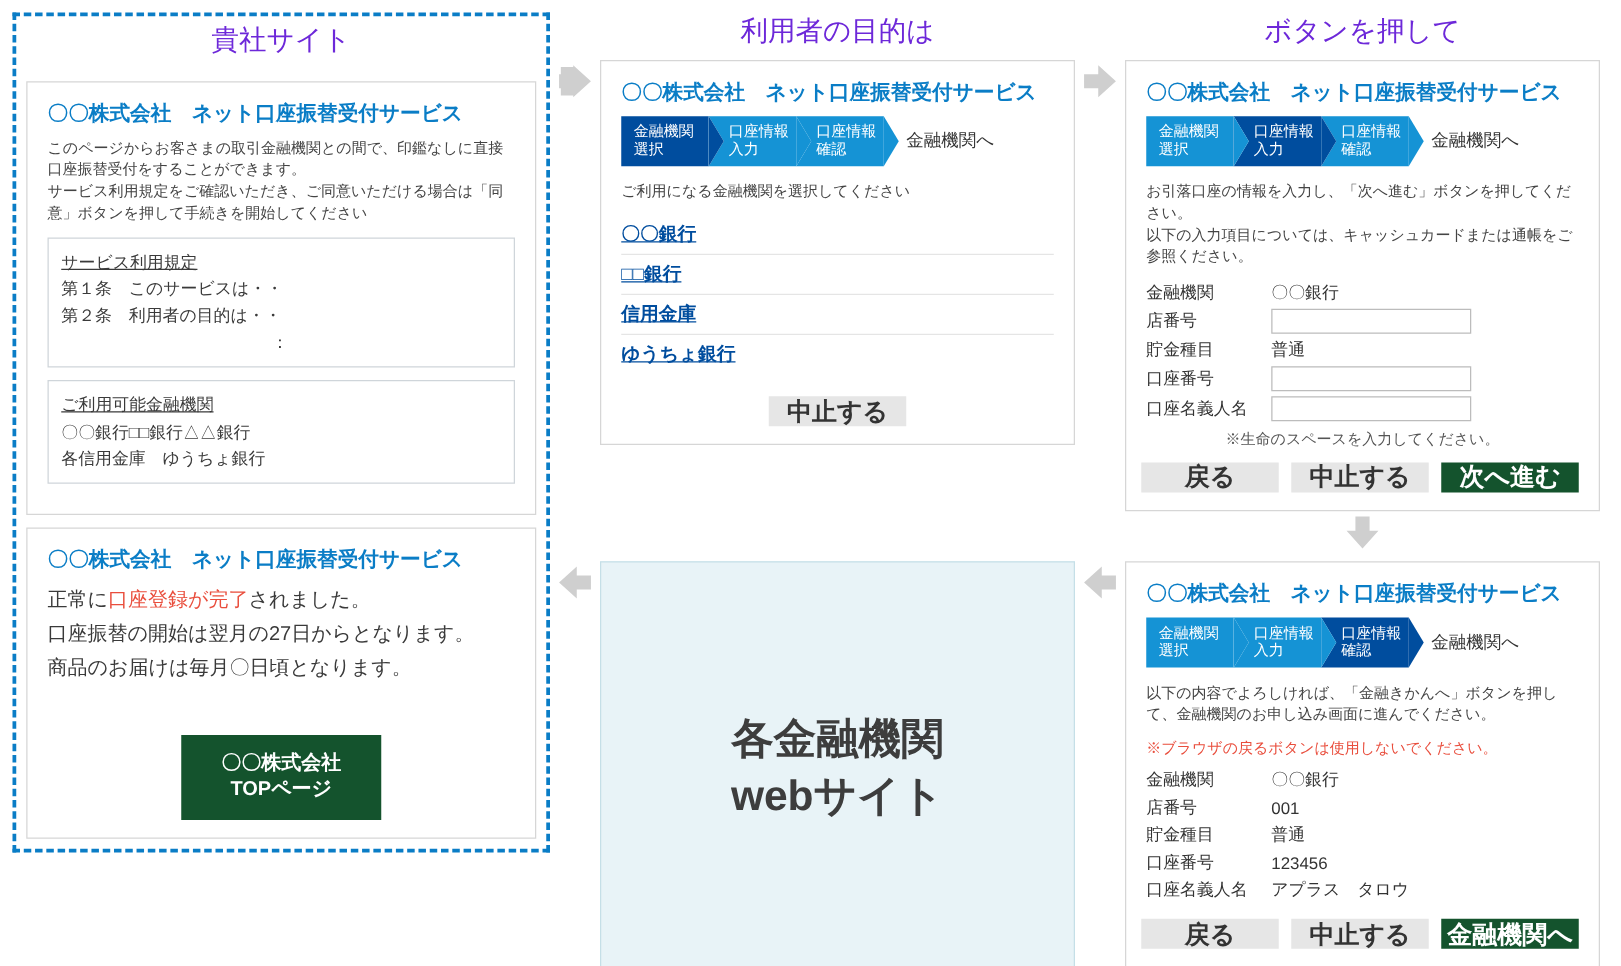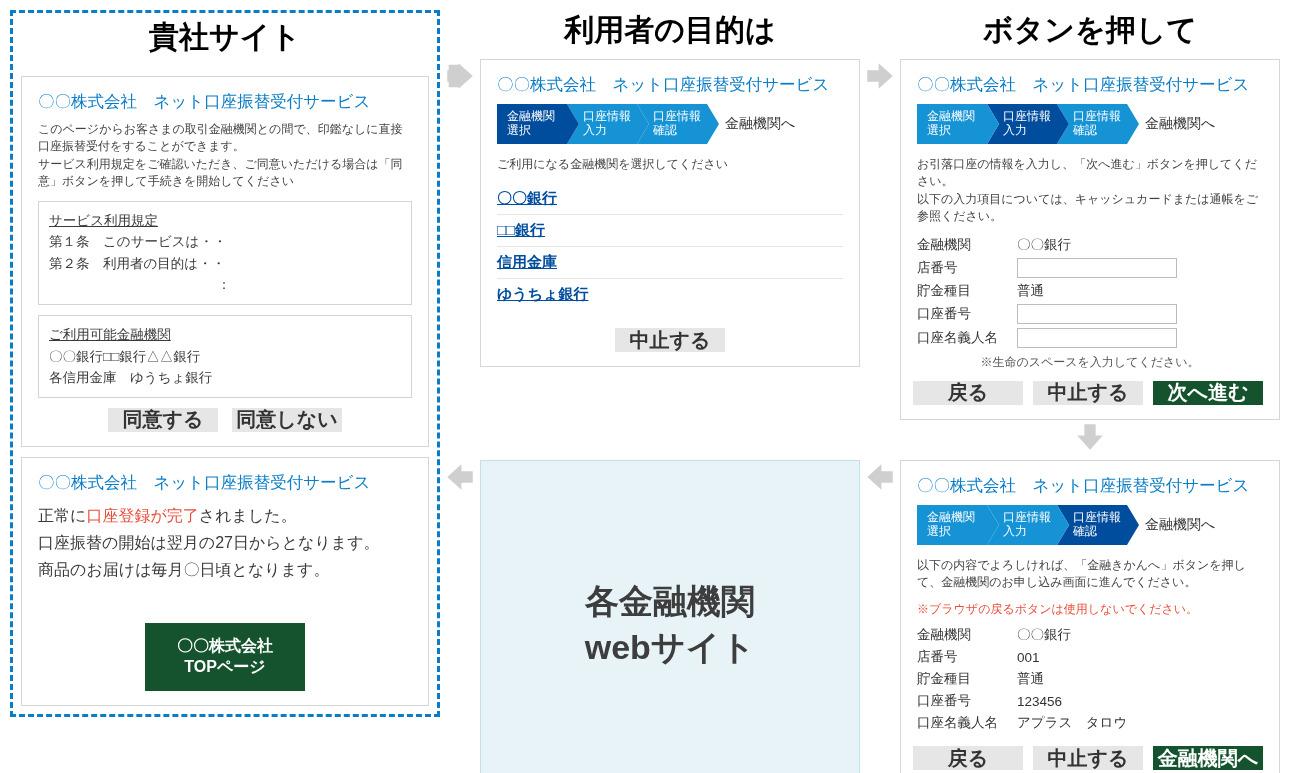--- a/index.html
+++ b/index.html
@@ -11,44 +11,44 @@
     font-size: 13px;
   }
   .diagram {
     display: grid;
     grid-template-columns: 430px 40px 380px 40px 380px;
     grid-template-rows: auto auto 40px auto auto;
     align-items: start;
   }
   .col-header {
     text-align: center;
-    font-size: 30px;
-    font-weight: bold;
-    color: #000000;
+    font-size: 22px;
+    font-weight: normal;
+    color: #6d28d9;
     padding-bottom: 8px;
   }
   .dashed-wrap {
     border: 3px dashed #0a7dc6;
     padding: 8px;
     grid-column: 1;
     grid-row: 1 / 6;
     display: flex;
     flex-direction: column;
     gap: 10px;
   }
   .dashed-wrap .col-header { margin-top: -4px; }
   .card {
     border: 1px solid #d6d6d6;
     background: #fff;
     padding: 14px 16px;
     position: relative;
   }
   .card-title {
     color: #0a7dc6;
-    font-weight: normal;
+    font-weight: bold;
     font-size: 16.5px;
     margin-bottom: 8px;
   }
   .desc {
     font-size: 12px;
     line-height: 1.45;
     color: #444;
     margin-bottom: 10px;
   }
   .box {
@@ -152,24 +152,20 @@
         <div class="box-title">サービス利用規定</div>
         <div>第１条　このサービスは・・</div>
         <div>第２条　利用者の目的は・・</div>
         <div class="dots">：</div>
       </div>
       <div class="box">
         <div class="box-title">ご利用可能金融機関</div>
         <div>〇〇銀行□□銀行△△銀行</div>
         <div>各信用金庫　ゆうちょ銀行</div>
       </div>
-      <div class="btn-row">
-        <button class="btn">同意する</button>
-        <button class="btn">同意しない</button>
-      </div>
     </div>
 
     <div class="card" style="flex:1">
       <div class="card-title">〇〇株式会社　ネット口座振替受付サービス</div>
       <div class="complete-text">
         <span>正常に</span><span class="hl">口座登録が完了</span><span>されました。</span><br>
         <span>口座振替の開始は翌月の27日からとなります。</span><br>
         <span>商品のお届けは毎月〇日頃となります。</span>
       </div>
       <div class="btn-row" style="margin-top:40px">

